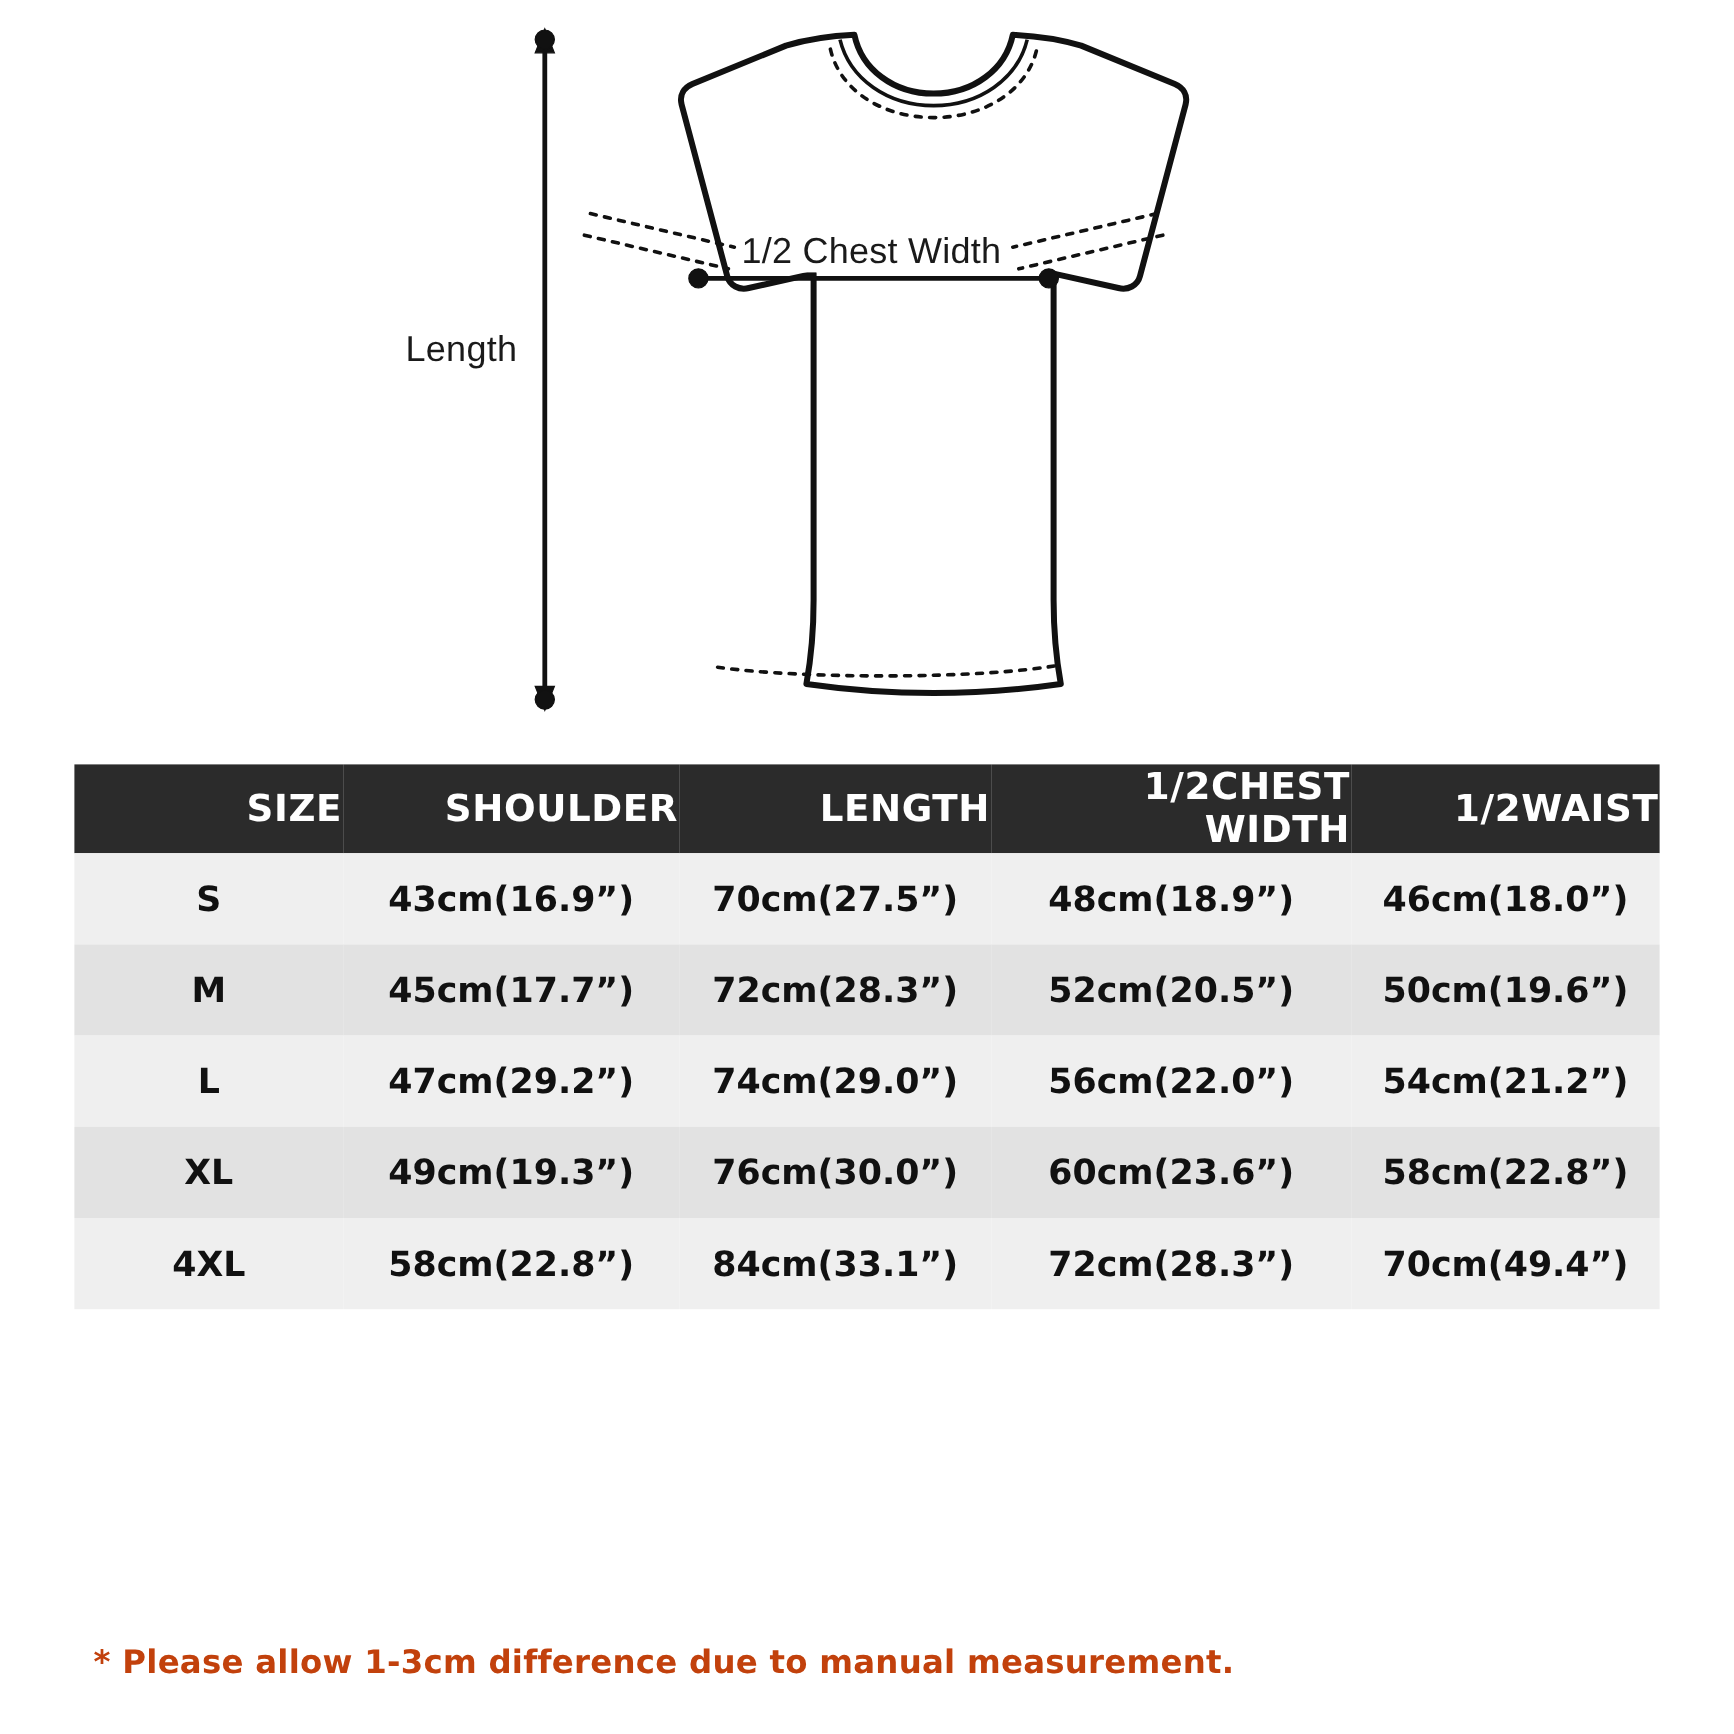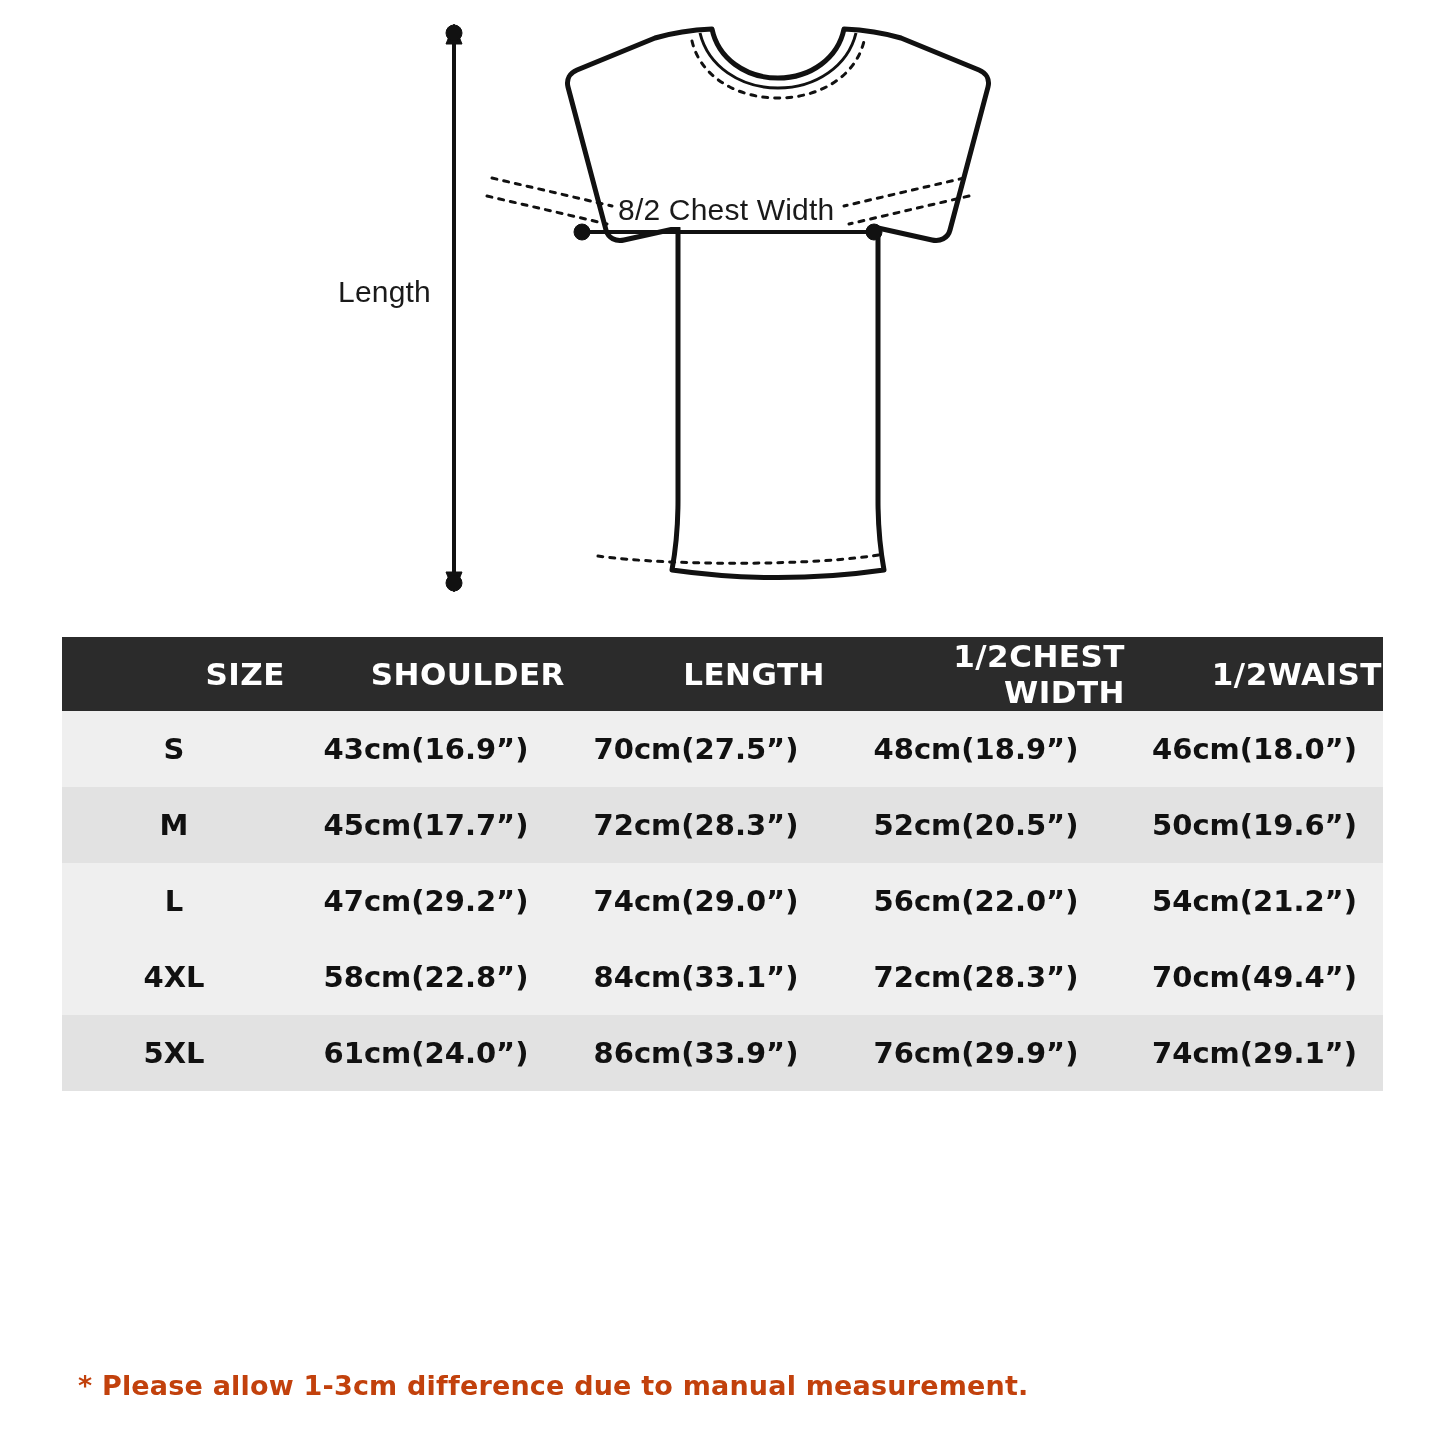--- a/index.html
+++ b/index.html
@@ -163,21 +163,21 @@
       </g>
 
       <g stroke="#111111" fill="#111111">
         <line x1="582" y1="232" x2="874" y2="232" stroke-width="4"></line>
         <circle cx="582" cy="232" r="8"></circle>
         <circle cx="874" cy="232" r="8"></circle>
       </g>
     </svg>
 
     <div class="label-length">Length</div>
-    <div class="label-chest">8/2 Chest Width</div>
+    <div class="label-chest">1/2 Chest Width</div>
   </div>
 
   <div class="table-wrap">
     <table class="size-table">
       <colgroup>
         <col class="c-size">
         <col class="c-shoulder">
         <col class="c-length">
         <col class="c-chest">
         <col class="c-waist">
@@ -206,33 +206,33 @@
           <td>52cm(20.5”)</td>
           <td>50cm(19.6”)</td>
         </tr>
         <tr class="row-odd">
           <td>L</td>
           <td>47cm(29.2”)</td>
           <td>74cm(29.0”)</td>
           <td>56cm(22.0”)</td>
           <td>54cm(21.2”)</td>
         </tr>
+        <tr class="row-even">
+          <td>XL</td>
+          <td>49cm(19.3”)</td>
+          <td>76cm(30.0”)</td>
+          <td>60cm(23.6”)</td>
+          <td>58cm(22.8”)</td>
+        </tr>
         <tr class="row-odd">
           <td>4XL</td>
           <td>58cm(22.8”)</td>
           <td>84cm(33.1”)</td>
           <td>72cm(28.3”)</td>
           <td>70cm(49.4”)</td>
         </tr>
-        <tr class="row-even">
-          <td>5XL</td>
-          <td>61cm(24.0”)</td>
-          <td>86cm(33.9”)</td>
-          <td>76cm(29.9”)</td>
-          <td>74cm(29.1”)</td>
-        </tr>
       </tbody>
     </table>
   </div>
 
   <div class="footnote">* Please allow 1-3cm difference due to manual measurement.</div>
 
 </div>
 
 </body></html>

